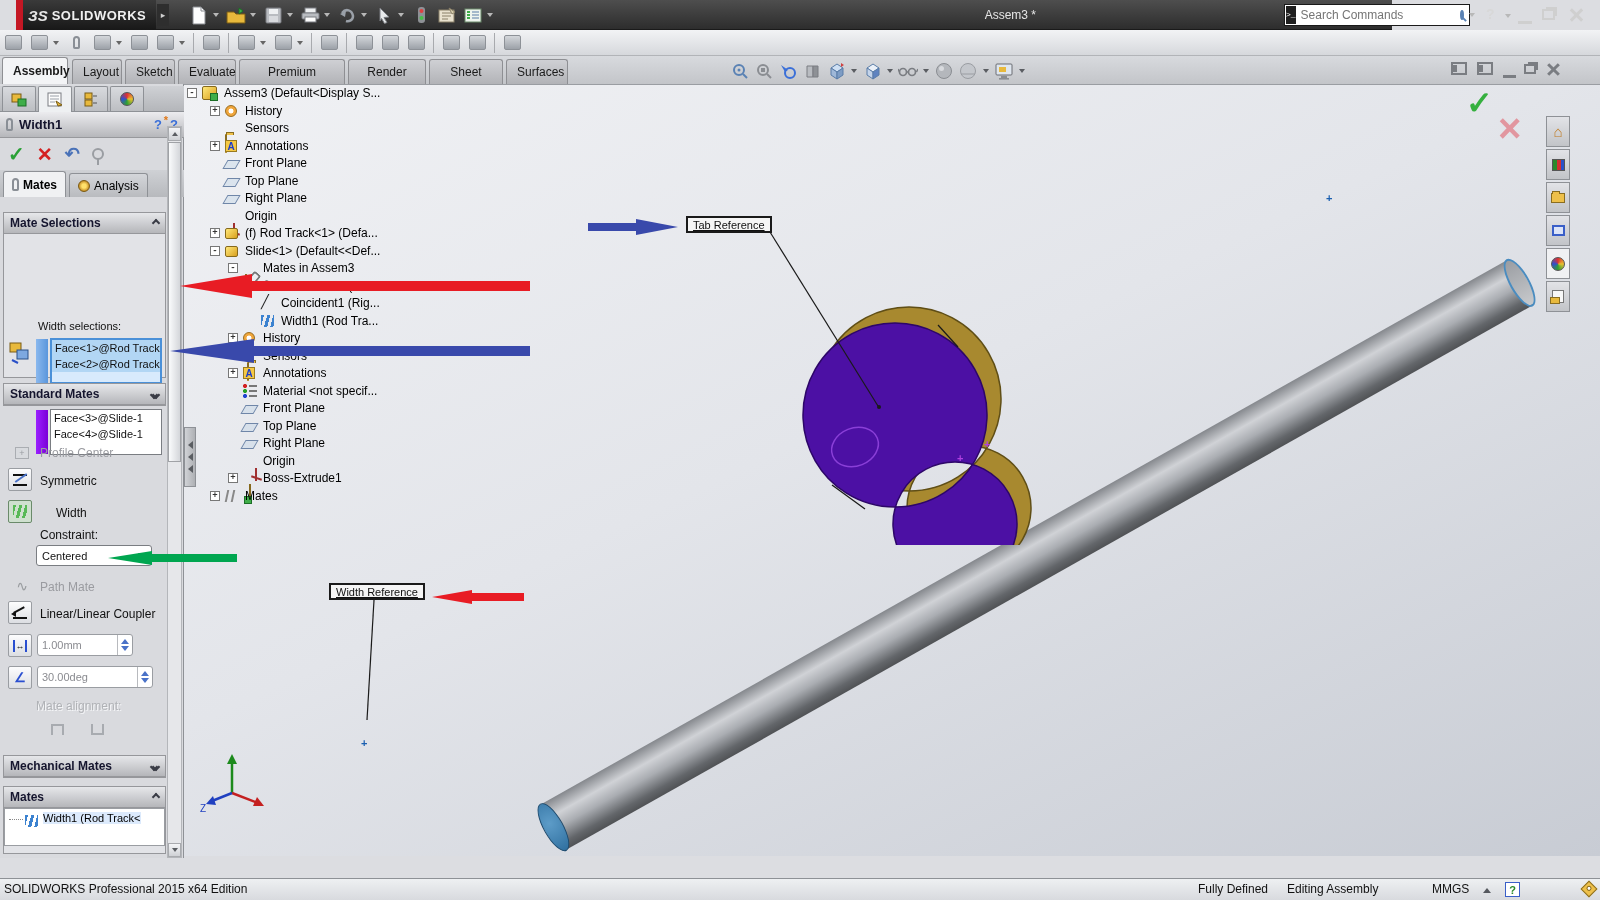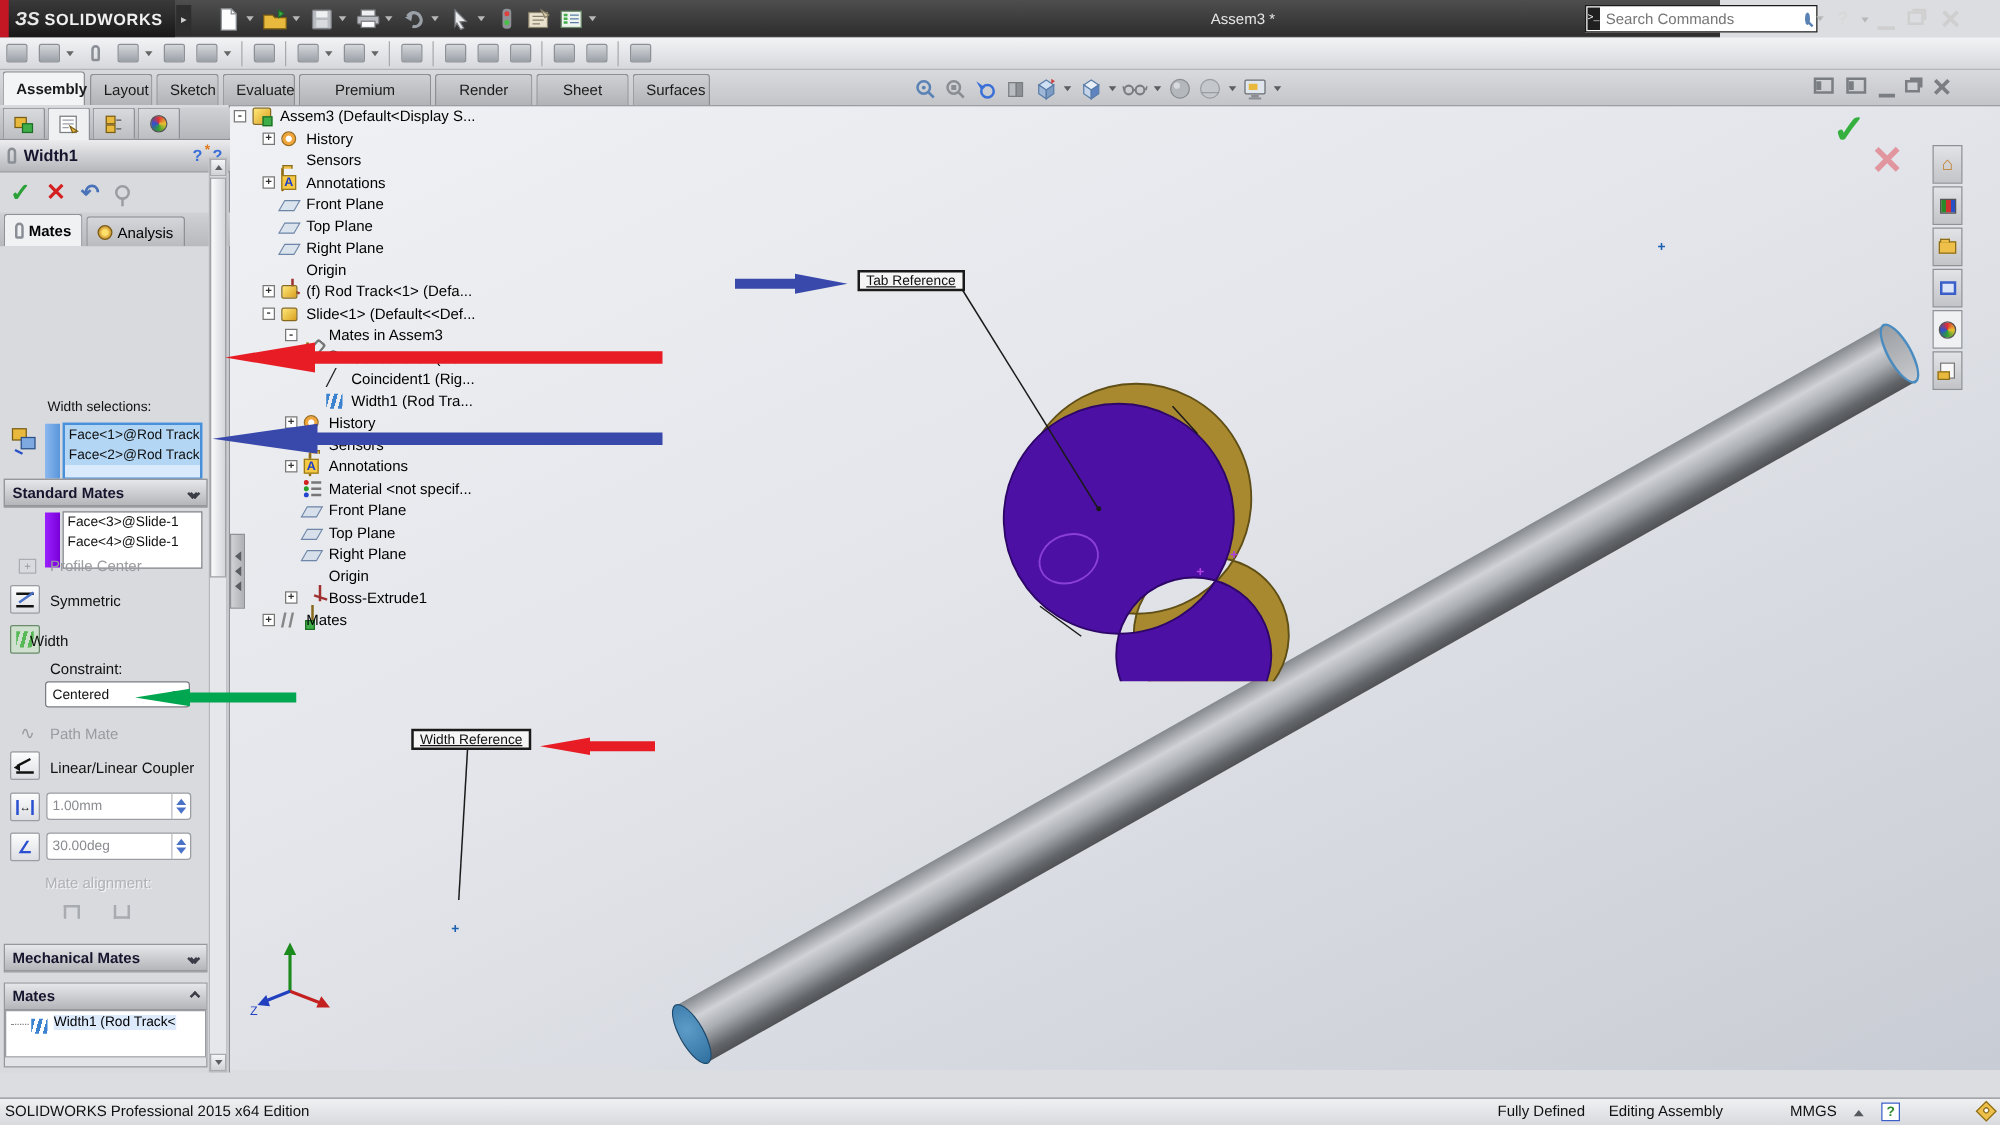--- a/index.html
+++ b/index.html
@@ -1,21 +1,21 @@
 <!DOCTYPE html>
 <html><head>
 <meta charset="utf-8">
 <style>
   html,body{margin:0;padding:0;background:#6a6d72;}
   *{box-sizing:border-box;font-family:"Liberation Sans",sans-serif;}
   #screen{position:relative;width:1600px;height:900px;overflow:hidden;background:#dcdde1;}
   .abs{position:absolute;}
 
   
-  #titlebar{position:absolute;left:0;top:0;width:1376px;height:30px;
+  #titlebar{position:absolute;left:16px;top:0;width:1376px;height:30px;
     background:linear-gradient(#4e4e4e,#2d2d2d);border-bottom:1px solid #1a1a1a;}
   #logo{position:absolute;left:0;top:0;width:140px;height:30px;background:linear-gradient(#3a3a3a,#181818);display:flex;align-items:center;}
   #logo-red{position:absolute;left:0;top:0;width:7px;height:30px;background:#c41724;}
   .logo-glyph{color:#e8e8e8;font-style:italic;font-weight:bold;font-size:15px;margin-left:12px;}
   .logo-text{color:#f0f0f0;font-weight:bold;font-size:13px;letter-spacing:.5px;margin-left:4px;}
   #logo-arrow{position:absolute;left:141px;top:4px;width:12px;height:22px;background:#2e2e2e;color:#cfcfcf;font-size:9px;line-height:22px;text-align:center;}
   .tb1{position:absolute;top:3px;height:24px;display:flex;align-items:center;}
   .tb1-btn{width:26px;height:24px;display:flex;align-items:center;justify-content:center;border-radius:2px;}
   .car{width:0;height:0;border-left:3px solid transparent;border-right:3px solid transparent;border-top:4px solid #b8b8b8;margin:0 4px 0 1px;}
   #doc-title{position:absolute;left:700px;top:0;width:320px;height:30px;line-height:30px;text-align:right;color:#e6e6e6;font-size:12px;}
@@ -640,20 +640,26 @@
       <div class="mt-tab active">
         <span class="clip-ic"></span>
         <span>Mates</span>
       </div>
       <div class="mt-tab">
         <span class="gear-ic"></span>
         <span>Analysis</span>
       </div>
     </div>
 
+    <div class="group" style="top:128px;height:166px">
+      <div class="ghdr">
+        <span>Mate Selections</span>
+        <span class="chv up"></span>
+      </div>
+    </div>
     <span class="lbl abs" style="left:38px;top:236px">Width selections:</span>
     <svg class="abs" style="left:8px;top:256px" width="26" height="26">
       <rect x="2" y="3" width="11" height="9" fill="#e8b93c" stroke="#7a5d14"></rect>
       <rect x="9" y="10" width="11" height="9" fill="#7da8e0" stroke="#2a5088"></rect>
       <path d="M4 20l6 3" stroke="#2a50c8" stroke-width="2"></path>
     </svg>
     <div class="colorbar" style="left:36px;top:255px;height:44px;background:linear-gradient(90deg,#8ab8ee,#5a96dc)"></div>
     <div class="listbox" style="left:50px;top:254px;width:112px;height:46px;background:#d8eafc;border:2px solid #4a90d8">
       <div class="lrow" style="background:#b2d6f4">Face&lt;1&gt;@Rod Track</div>
       <div class="lrow" style="background:#b2d6f4">Face&lt;2&gt;@Rod Track</div>
@@ -681,38 +687,38 @@
       <span class="pc-ic"></span>
     </div>
   <span class="lbl dis abs" style="left:40px;top:446px;font-size:12px">Profile Center</span>
   <div class="icbox" style="left:8px;top:468px">
       <span class="sym-ic"></span>
     </div>
   <span class="lbl abs" style="left:40px;top:474px;font-size:12px">Symmetric</span>
   <div class="icbox pressed" style="left:8px;top:500px">
       <span class="width-ic"></span>
     </div>
-  <span class="lbl abs" style="left:24px;top:506px;font-size:12px">Width</span>
+  <span class="lbl abs" style="left:56px;top:506px;font-size:12px">Width</span>
   <span class="lbl abs" style="left:40px;top:528px;font-size:12px">Constraint:</span>
   <div class="dd" style="left:36px;top:545px;width:116px">
     <span>Centered</span>
     <span class="caret"></span>
   </div>
   <div class="icbox flat" style="left:10px;top:574px">
       <span class="path-ic"></span>
     </div>
   <span class="lbl dis abs" style="left:40px;top:580px;font-size:12px">Path Mate</span>
   <div class="icbox" style="left:8px;top:601px">
       <span class="llc-ic"></span>
     </div>
   <span class="lbl abs" style="left:40px;top:607px;font-size:12px">Linear/Linear Coupler</span>
   <div class="icbox" style="left:8px;top:634px">
       <span class="dist-ic"></span>
     </div>
-  <div class="numfield" style="left:37px;top:634px;width:116px">
+  <div class="numfield" style="left:37px;top:634px;width:96px">
     <input readonly="" value="1.00mm" style="">
     <span class="spin">
         <span class="sp-up"></span>
         <span class="sp-dn"></span>
       </span>
   </div>
   <div class="icbox" style="left:8px;top:666px">
       <span class="ang-ic"></span>
     </div>
   <div class="numfield" style="left:37px;top:666px;width:116px">

